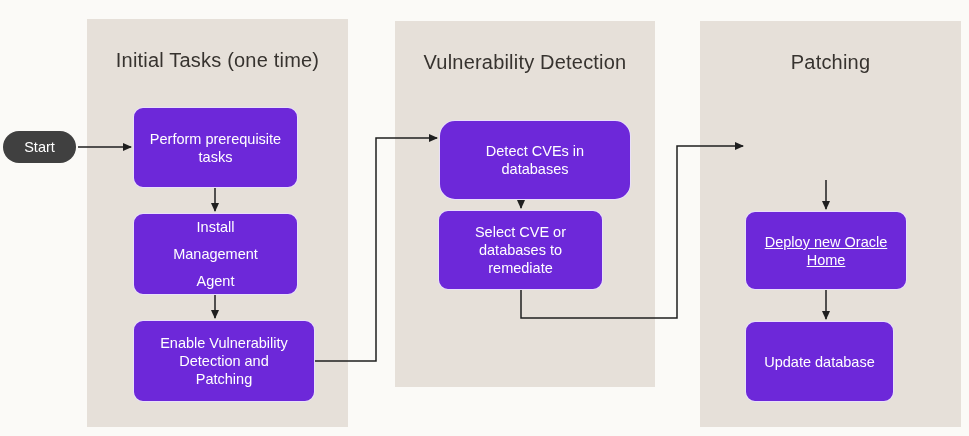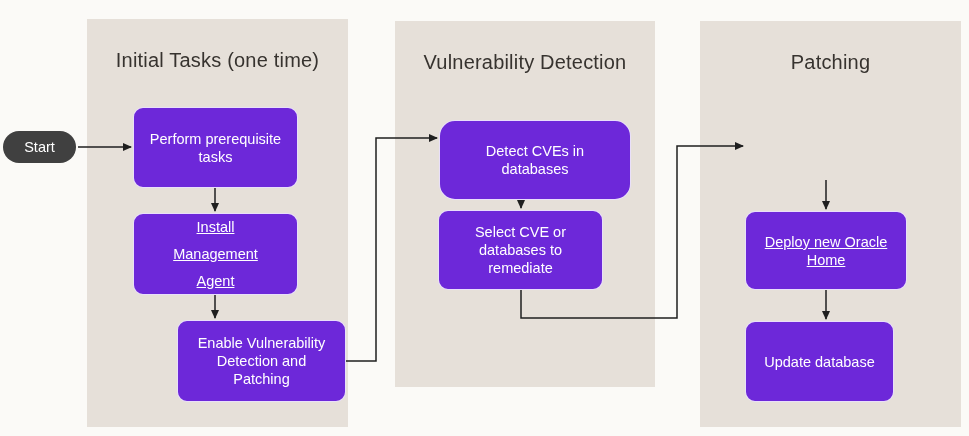--- a/index.html
+++ b/index.html
@@ -56,24 +56,24 @@
     <path class="wire" marker-end="url(#arrow)" d="M521,187 V208"></path>
     <path class="wire" marker-end="url(#arrow)" d="M521,290 V318 H677 V146 H743"></path>
     <path class="wire" marker-end="url(#arrow)" d="M826,180 V209"></path>
     <path class="wire" marker-end="url(#arrow)" d="M826,290 V319"></path>
   </svg>
 
   <div class="pill">Start</div>
 
   <div class="node" style="left:133px;top:107px;width:165px;height:81px;">Perform prerequisite
 tasks</div>
-  <div class="node spread" style="left:133px;top:213px;width:165px;height:82px;text-decoration:underline;">Install
+  <div class="node spread" style="left:133px;top:213px;width:165px;height:82px;">Install
 Management
 Agent</div>
-  <div class="node" style="left:133px;top:320px;width:169px;height:82px;margin-left:44px;">Enable Vulnerability
+  <div class="node" style="left:133px;top:320px;width:182px;height:82px;">Enable Vulnerability
 Detection and
 Patching</div>
 
   <div class="node" style="left:439px;top:120px;width:192px;height:80px;border-radius:16px;">Detect CVEs in
 databases</div>
   <div class="node" style="left:438px;top:210px;width:165px;height:80px;">Select CVE or
 databases to
 remediate</div>
 
   <div class="node" style="left:745px;top:211px;width:162px;height:79px;text-decoration:underline;">Deploy new Oracle

